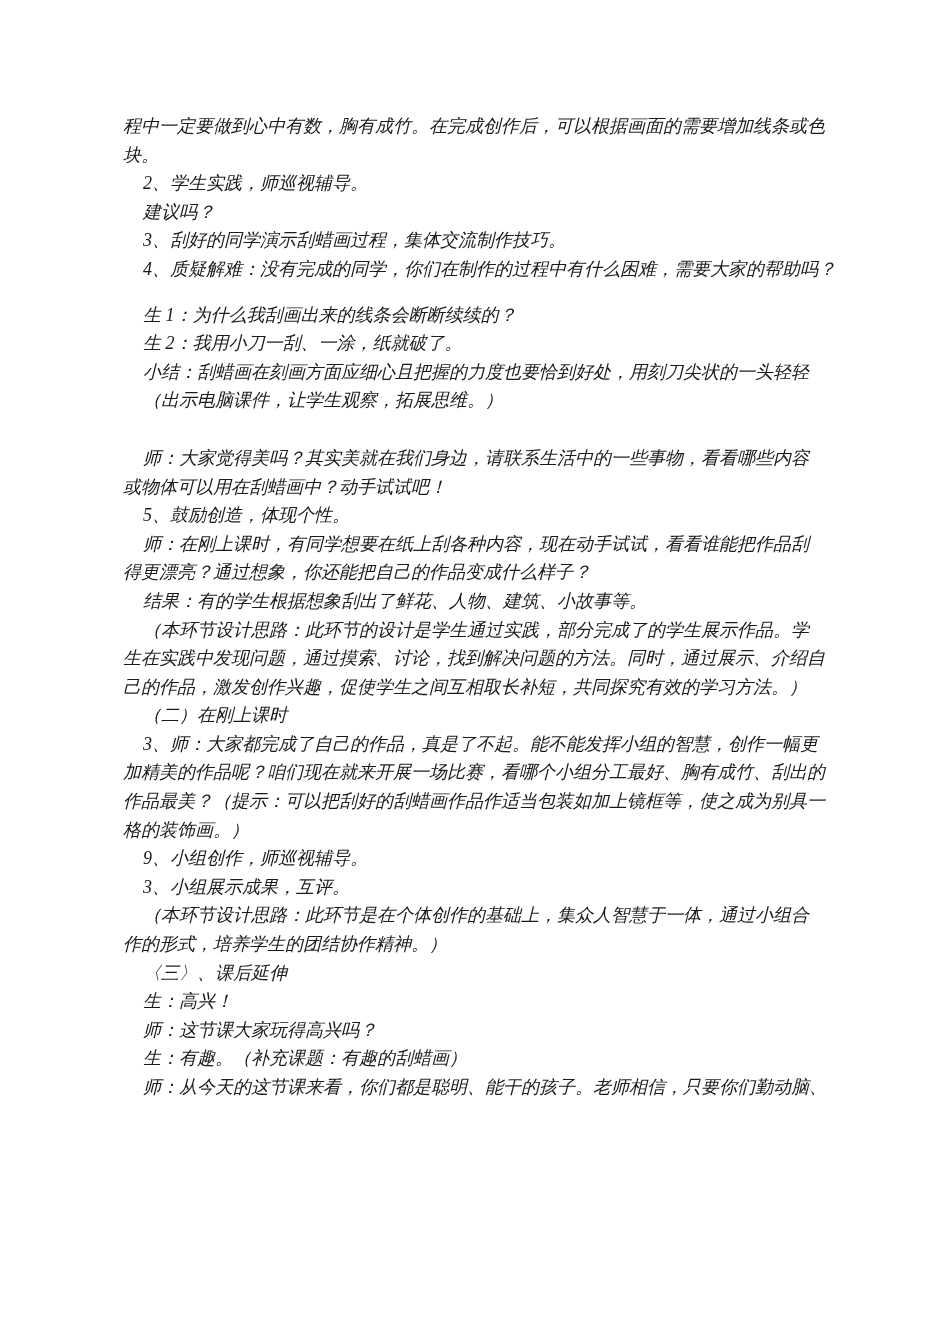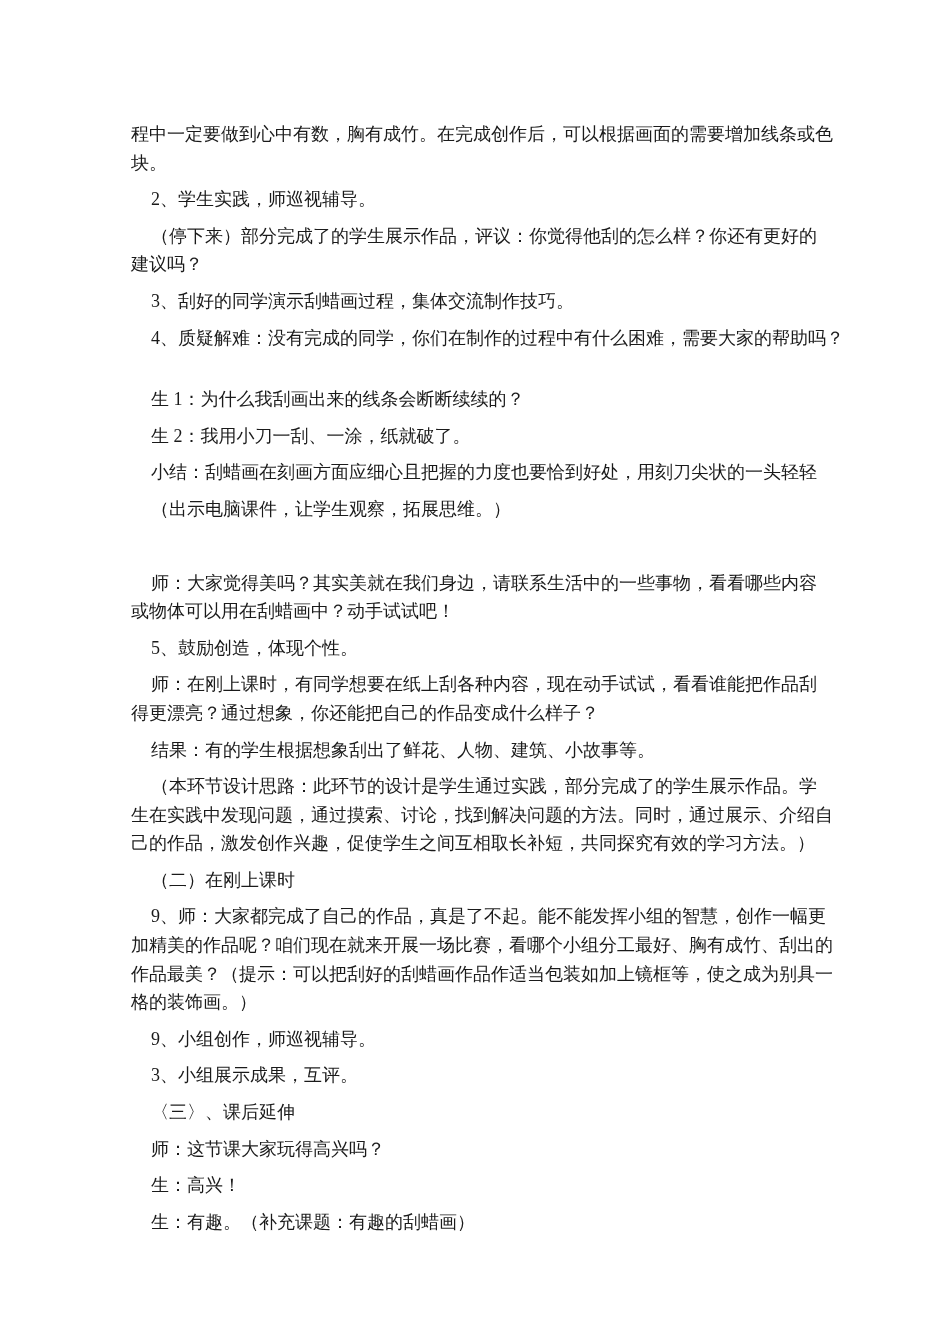--- a/index.html
+++ b/index.html
@@ -19,22 +19,23 @@
     left: 123px;
     top: 112px;
     width: 715px;
     font-family: "Liberation Serif", serif;
     font-size: 18px;
     line-height: 28.6px;
     color: #1a1a1a;
     -webkit-font-smoothing: antialiased;
   }
   .para {
-    margin: 8px;
+    margin: 0;
     padding: 0;
+    font-style: italic;
   }
   .para .line {
     white-space: pre;
     height: 28.6px;
   }
   .para.indent .line:first-child {
     padding-left: 20px;
   }
   .para-gap {
     width: 100%;
@@ -46,21 +47,20 @@
 <div class="page">
   <div class="doc-content" id="doc-content" style="color: rgb(26, 26, 26);">
       <div class="para">
         <div class="line">程中一定要做到心中有数，胸有成竹。在完成创作后，可以根据画面的需要增加线条或色</div>
         <div class="line">块。</div>
       </div>
       <div class="para indent">
         <div class="line">2、学生实践，师巡视辅导。</div>
       </div>
       <div class="para indent">
-        <div class="line">（停下来）部分完成了的学生展示作品，评议：你觉得他刮的怎么样？你还有更好的</div>
         <div class="line">建议吗？</div>
       </div>
       <div class="para indent">
         <div class="line">3、刮好的同学演示刮蜡画过程，集体交流制作技巧。</div>
       </div>
       <div class="para indent">
         <div class="line">4、质疑解难：没有完成的同学，你们在制作的过程中有什么困难，需要大家的帮助吗？</div>
       </div>
       <div class="para-gap" style="height: 17px;"></div>
       <div class="para indent">
@@ -92,37 +92,44 @@
       </div>
       <div class="para indent">
         <div class="line">（本环节设计思路：此环节的设计是学生通过实践，部分完成了的学生展示作品。学</div>
         <div class="line">生在实践中发现问题，通过摸索、讨论，找到解决问题的方法。同时，通过展示、介绍自</div>
         <div class="line">己的作品，激发创作兴趣，促使学生之间互相取长补短，共同探究有效的学习方法。）</div>
       </div>
       <div class="para indent">
         <div class="line">（二）在刚上课时</div>
       </div>
       <div class="para indent">
-        <div class="line">9、师：大家都完成了自己的作品，真是了不起。能不能发挥小组的智慧，创作一幅更</div>
+        <div class="line">3、师：大家都完成了自己的作品，真是了不起。能不能发挥小组的智慧，创作一幅更</div>
         <div class="line">加精美的作品呢？咱们现在就来开展一场比赛，看哪个小组分工最好、胸有成竹、刮出的</div>
         <div class="line">作品最美？（提示：可以把刮好的刮蜡画作品作适当包装如加上镜框等，使之成为别具一</div>
         <div class="line">格的装饰画。）</div>
       </div>
       <div class="para indent">
         <div class="line">9、小组创作，师巡视辅导。</div>
       </div>
       <div class="para indent">
         <div class="line">3、小组展示成果，互评。</div>
       </div>
       <div class="para indent">
+        <div class="line">（本环节设计思路：此环节是在个体创作的基础上，集众人智慧于一体，通过小组合</div>
+        <div class="line">作的形式，培养学生的团结协作精神。）</div>
+      </div>
+      <div class="para indent">
         <div class="line">〈三〉、课后延伸</div>
+      </div>
+      <div class="para indent">
+        <div class="line">生：高兴！</div>
       </div>
       <div class="para indent">
         <div class="line">师：这节课大家玩得高兴吗？</div>
       </div>
       <div class="para indent">
-        <div class="line">生：高兴！</div>
+        <div class="line">生：有趣。（补充课题：有趣的刮蜡画）</div>
       </div>
       <div class="para indent">
-        <div class="line">生：有趣。（补充课题：有趣的刮蜡画）</div>
+        <div class="line">师：从今天的这节课来看，你们都是聪明、能干的孩子。老师相信，只要你们勤动脑、</div>
       </div>
     </div>
 </div>
 
 </body></html>

